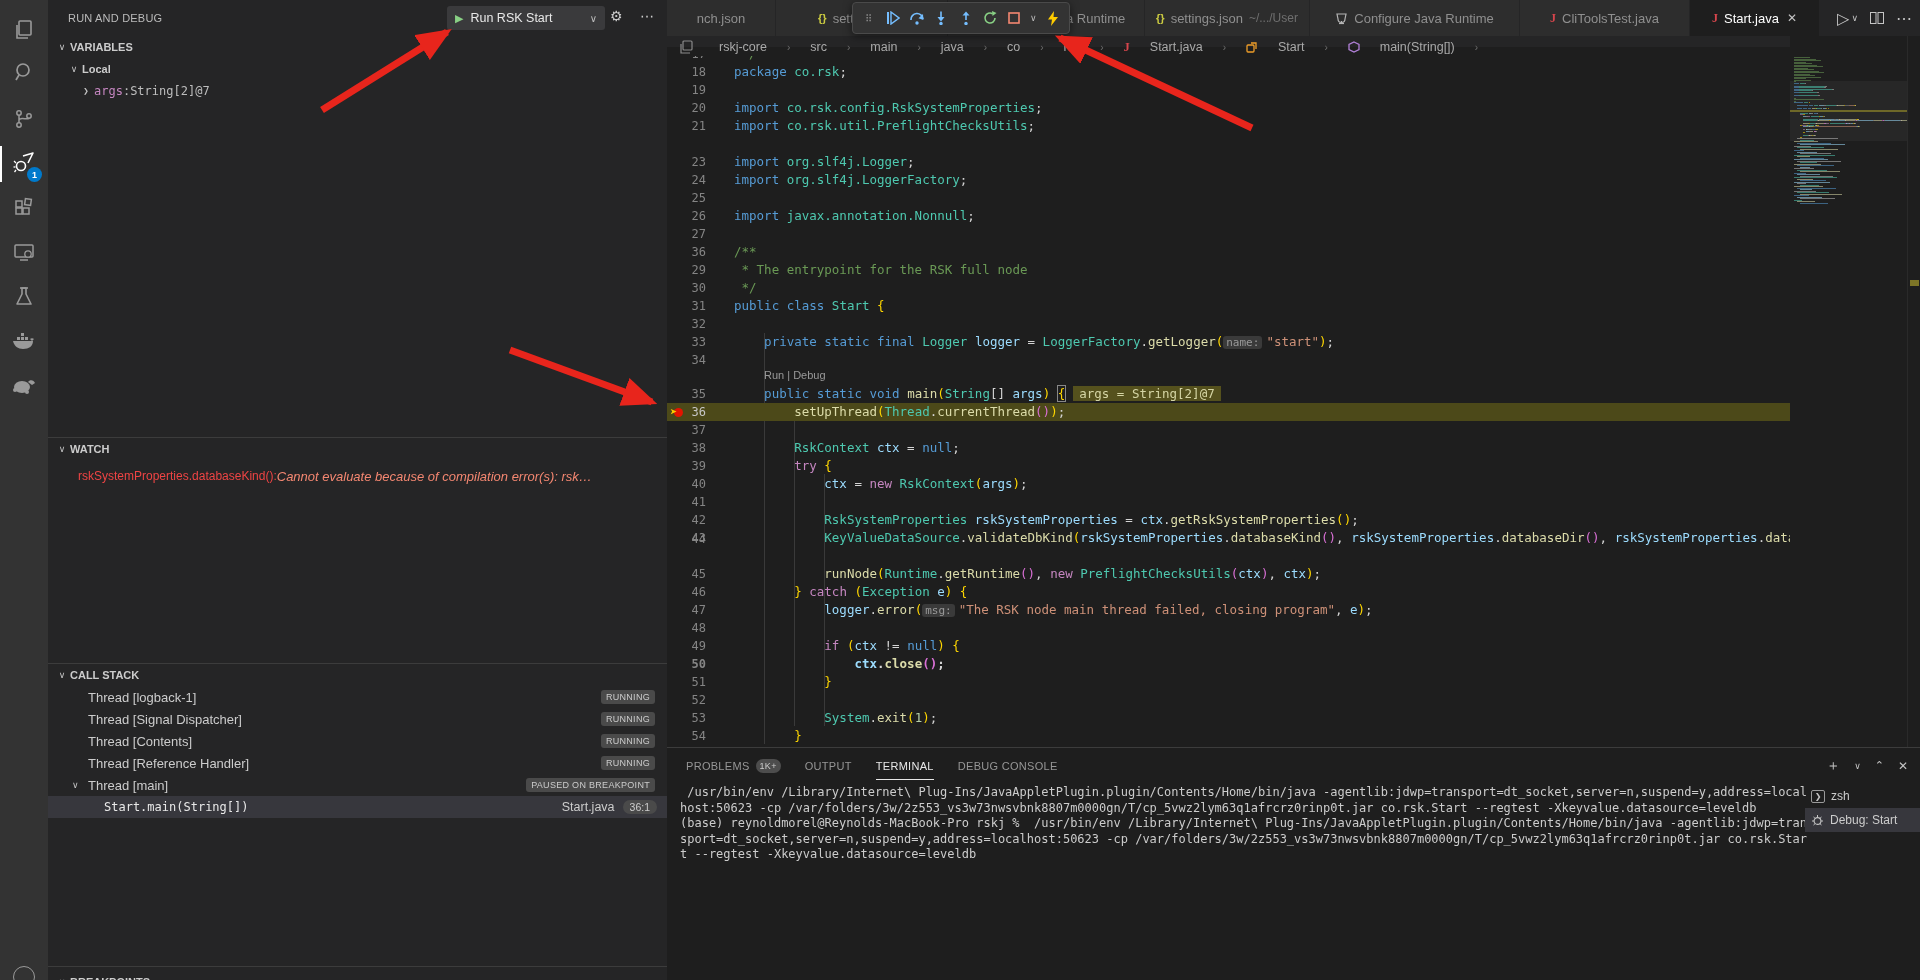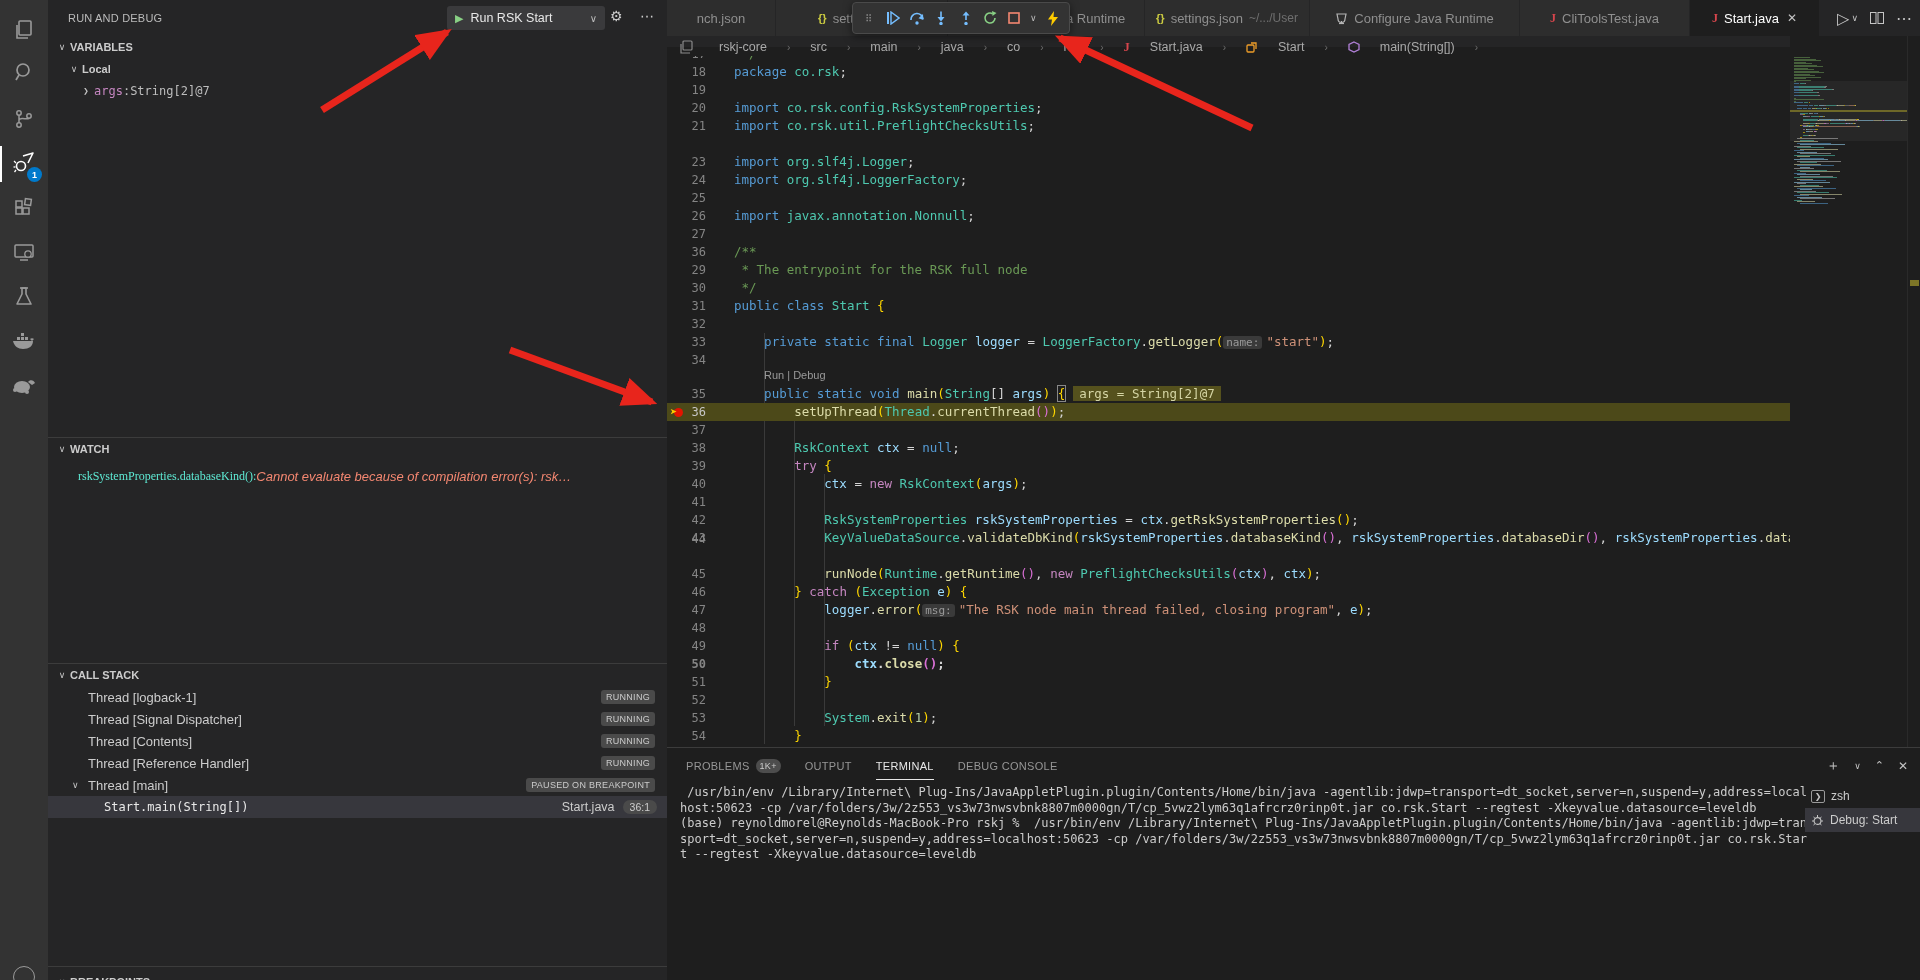--- a/index.html
+++ b/index.html
@@ -25,21 +25,21 @@
   #run-config .chev { margin-left:auto; margin-right:8px; color:#bbb; font-size:10px; }
   .sb-hicon { position:absolute; top:8px; color:#cccccc; font-size:14px; }
   .section-header { display:flex; align-items:center; font-size:11px; font-weight:bold; color:#cccccc; height:22px; }
   .section-header .tw { width:16px; text-align:center; color:#c5c5c5; font-size:9px; font-weight:normal; }
   .sb-row { display:flex; align-items:center; height:22px; color:#cccccc; }
   .badge { background:#4a4a4a; color:#cccccc; font-size:9px; padding:2px 5px; border-radius:3px; margin-left:auto; margin-right:12px; letter-spacing:.3px; white-space:nowrap; }
   .pill { background:#4a4a4a; color:#cccccc; font-size:10.5px; padding:1px 7px; border-radius:9px; }
   .sb-sep { position:absolute; left:0; right:0; height:1px; background:#3c3c3c; }
   #watch-row { white-space:nowrap; overflow:hidden; }
   #watch-err { color:#f48771; font-style:italic; }
-  #watch-expr { color:#5eead4; font-family:Liberation Serif, serif; font-size:12px; }
+  #watch-expr { color:#ef4444; font-family:Liberation Sans, sans-serif; font-size:12px; }
   .cs-row { padding-left:40px; font-size:13px; }
   .cs-row.frame { padding-left:56px; background:#37373d; font-family:"DejaVu Sans Mono", monospace; font-size:12px; color:#e8e8e8; }
   .frame-right { margin-left:auto; margin-right:10px; display:flex; align-items:center; gap:8px; font-family:"Liberation Sans", sans-serif; font-size:12.5px; color:#ccc; }
   
   #tabbar { position:absolute; left:667px; top:0; right:0; height:47px; background:#252526; display:flex; }
   .tab { height:36px; background:#2d2d2d; border-right:1px solid #252526; display:flex; align-items:center; justify-content:center; gap:6px; color:#8f8f8f; font-size:13px; overflow:hidden; white-space:nowrap; cursor:pointer; }
   .tab.active { background:#1e1e1e; color:#ffffff; }
   .tab .ticon-json { color:#cbcb41; font-weight:bold; font-size:11px; }
   .tab .ticon-java { color:#d6454c; font-weight:bold; font-size:12px; font-family:"Liberation Serif", serif; }
   .tab .close { font-size:12px; color:#c5c5c5; margin-left:2px; }

